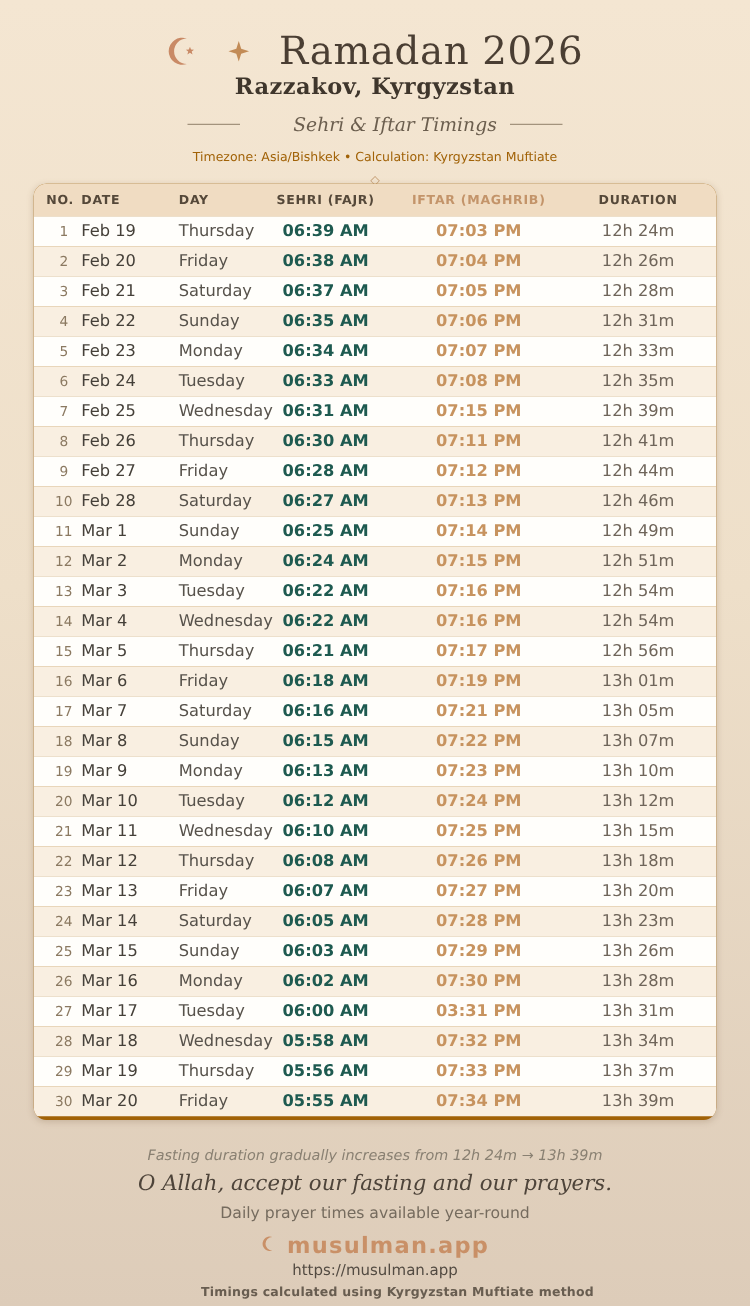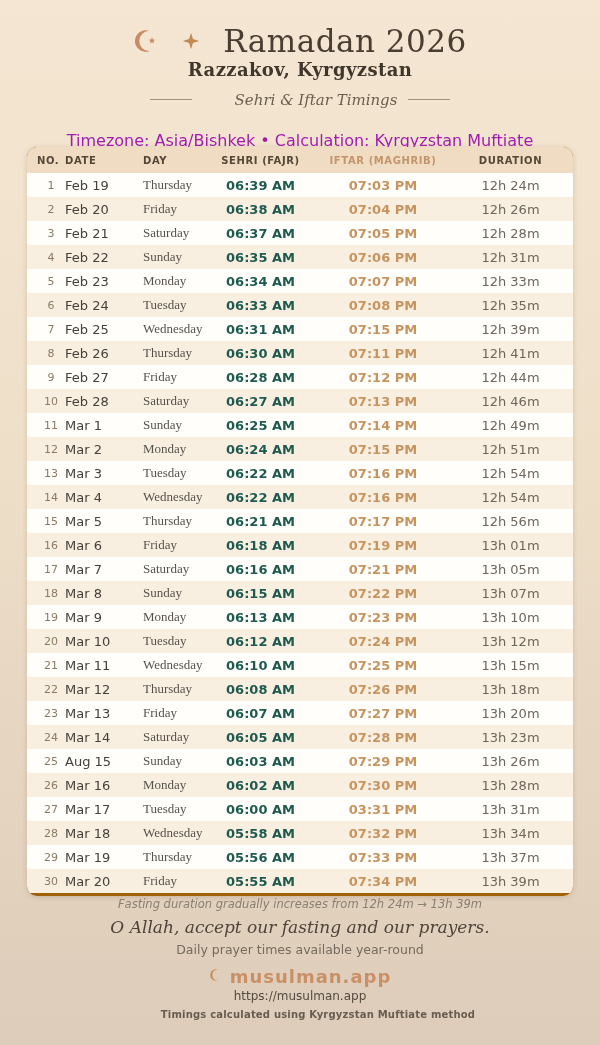--- a/index.html
+++ b/index.html
@@ -23,21 +23,21 @@
     font-family:"DejaVu Serif", serif;
     font-size:18px; font-weight:700; color:#3f362c; letter-spacing:0.4px;
     margin-top:1px;
   }
   .subtitle-row { display:flex; align-items:center; justify-content:center; gap:11px; margin-top:11px; }
   .subtitle-line { width:42px; height:1px; background:#a3937d; }
   .subtitle {
     font-family:"DejaVu Serif", serif; font-style:italic;
     font-size:15px; color:#6b5e4e;margin-left:32px;
   }
-  .meta { margin-top:22px; font-size:16px; color:#a21caf; }
+  .meta { margin-top:12px; font-size:10px; color:#a16207; }
   .diamond { margin-top:7px; font-size:10px; color:#c59d74; }
 
   
   .card {
     position:absolute; left:27px; top:147px; width:546px;
     background:#a16207; border-radius:10px; overflow:hidden;
     box-shadow:0 1px 5px rgba(125,95,65,0.25);
     padding-bottom:3px;
   }
   .thead, .row {
@@ -47,27 +47,27 @@
   }
   .thead { height:26px; background:#f0dcc2; }
   .th { font-size:10px; font-weight:700; letter-spacing:0.6px; color:#554839; white-space:nowrap; }
   .th.c { text-align:center; }
   .th.iftar-h { color:#c3946a; }
   .row { height:24px; background:#fffefb; }
   .row.alt { background:#f9efe1; }
   .cell { white-space:nowrap; }
   .cell.no { font-size:11px; color:#8b7961; text-align:center; }
   .cell.date { font-size:13px; color:#454039; }
-  .cell.day { font-size:13px; color:#57524b;font-family:Liberation Serif, serif; }
+  .cell.day { font-size:13px; color:#57524b; }
   .cell.sehri { font-size:13px; font-weight:700; color:#1e5a50; text-align:center; }
   .cell.iftar { font-size:13px; font-weight:700; color:#c7935f; text-align:center; }
   .cell.duration { font-size:13px; color:#6f655a; text-align:center; }
 
   
-  .footer { position:absolute; top:897px; left:0; width:100%; text-align:center; }
+  .footer { position:absolute; top:917px; left:0; width:100%; text-align:center; }
   .duration-note { font-size:11.5px; font-style:italic; color:#898072; }
   .dua { font-family:"DejaVu Serif", serif; font-style:italic; font-size:17px; color:#4e443a; margin-top:6px; }
   .availability { font-size:12.5px; color:#756b5e; margin-top:5px; }
   .brand-row { display:flex; justify-content:center; align-items:center; gap:7px; margin-top:9px; cursor:pointer; }
   .brand { font-size:18px; font-weight:700; letter-spacing:1px; color:#c99067; }
   .url { font-size:12px; color:#534b42; margin-top:2px; }
   .method-note { font-size:10px; font-weight:700; color:#685d50; margin-top:6px; letter-spacing:0.2px;padding-left:36px; }
 </style>
 </head>
 <body>
@@ -296,21 +296,21 @@
         <div class="row alt">
           <div class="cell no">24</div>
           <div class="cell date">Mar 14</div>
           <div class="cell day">Saturday</div>
           <div class="cell sehri">06:05 AM</div>
           <div class="cell iftar">07:28 PM</div>
           <div class="cell duration">13h 23m</div>
         </div>
         <div class="row">
           <div class="cell no">25</div>
-          <div class="cell date">Aug 15</div>
+          <div class="cell date">Mar 15</div>
           <div class="cell day">Sunday</div>
           <div class="cell sehri">06:03 AM</div>
           <div class="cell iftar">07:29 PM</div>
           <div class="cell duration">13h 26m</div>
         </div>
         <div class="row alt">
           <div class="cell no">26</div>
           <div class="cell date">Mar 16</div>
           <div class="cell day">Monday</div>
           <div class="cell sehri">06:02 AM</div>

